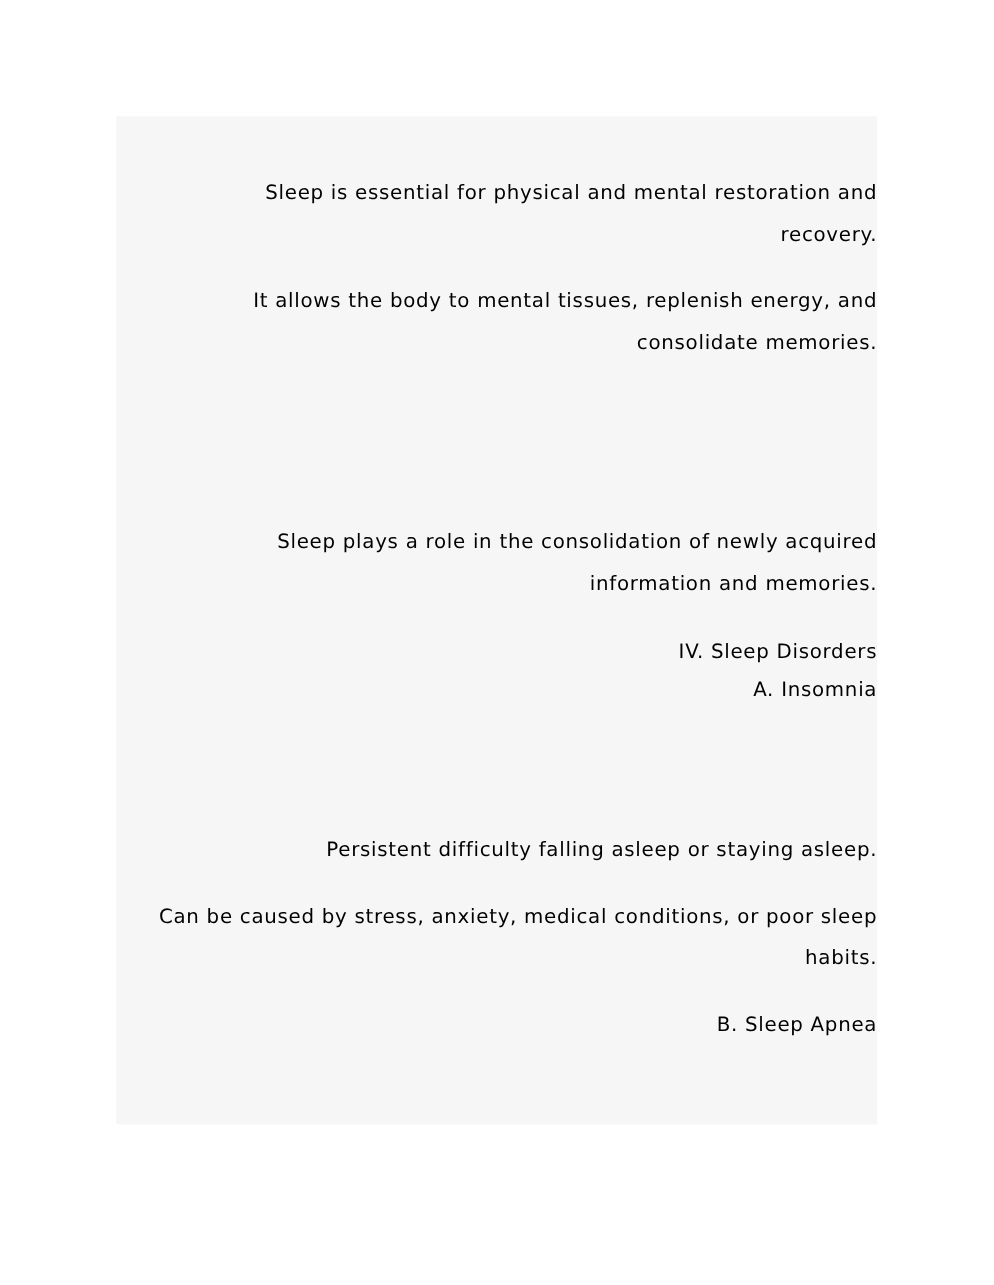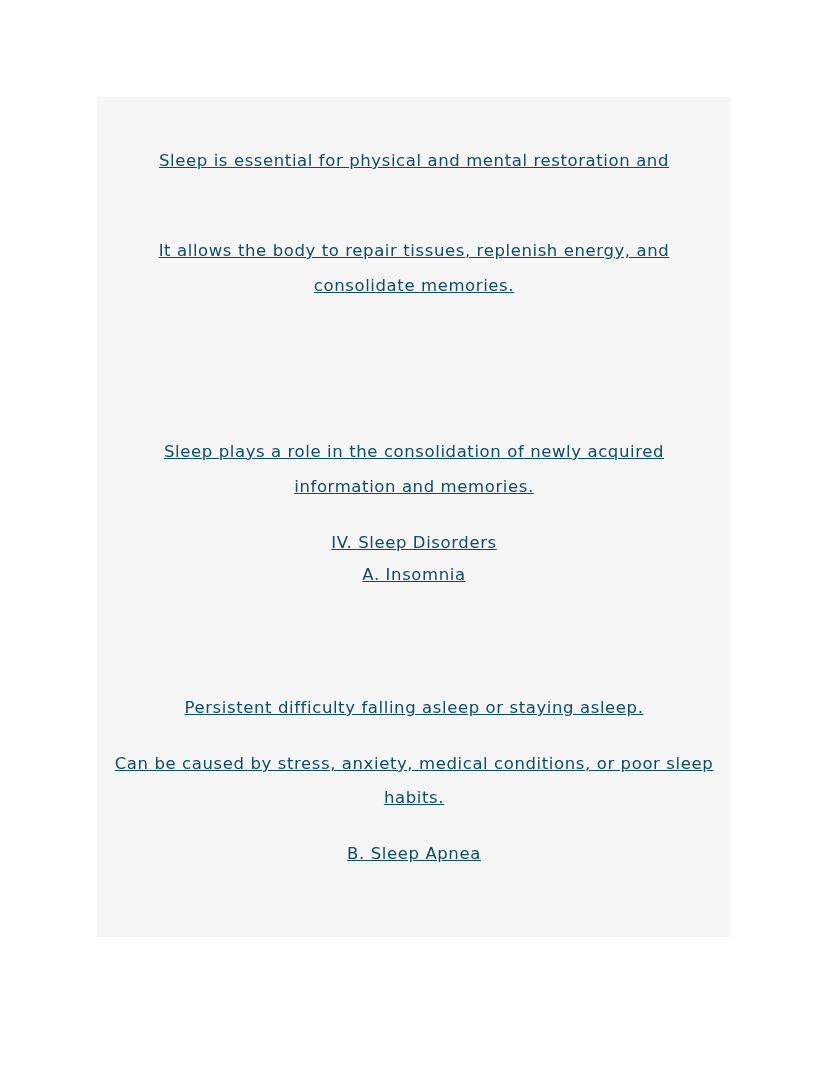--- a/index.html
+++ b/index.html
@@ -18,37 +18,37 @@
       left: 97px;
       top: 97px;
       width: 634px;
       height: 840px;
       background: #f6f6f6;
     }
     .line {
       position: absolute;
       left: 0;
       width: 634px;
-      text-align: center;
+      text-align: right;
       font-family: "DejaVu Sans", sans-serif;
       font-size: 16.5px;
-      color: #0c4a6e;
+      color: #000000;
       letter-spacing: 0.6px;
       white-space: nowrap;
       line-height: 20px;
-      text-decoration: underline;
     }
   </style>
 </head>
 <body>
 
 <div class="panel">
   <div class="line" style="top:54px">Sleep is essential for physical and mental restoration and</div>
+  <div class="line" style="top:89px">recovery.</div>
 
-  <div class="line" style="top:144px">It allows the body to repair tissues, replenish energy, and</div>
+  <div class="line" style="top:144px">It allows the body to mental tissues, replenish energy, and</div>
   <div class="line" style="top:179px">consolidate memories.</div>
 
 
   <div class="line" style="top:345px">Sleep plays a role in the consolidation of newly acquired</div>
   <div class="line" style="top:380px">information and memories.</div>
 
   <div class="line" style="top:436px">IV. Sleep Disorders</div>
 
   <div class="line" style="top:468px">A. Insomnia</div>
 

